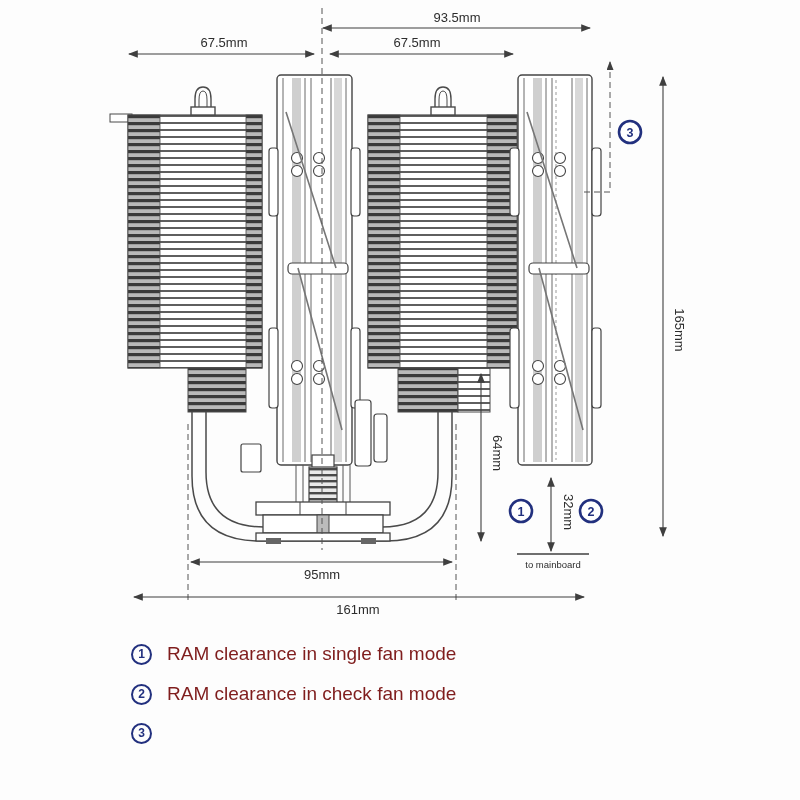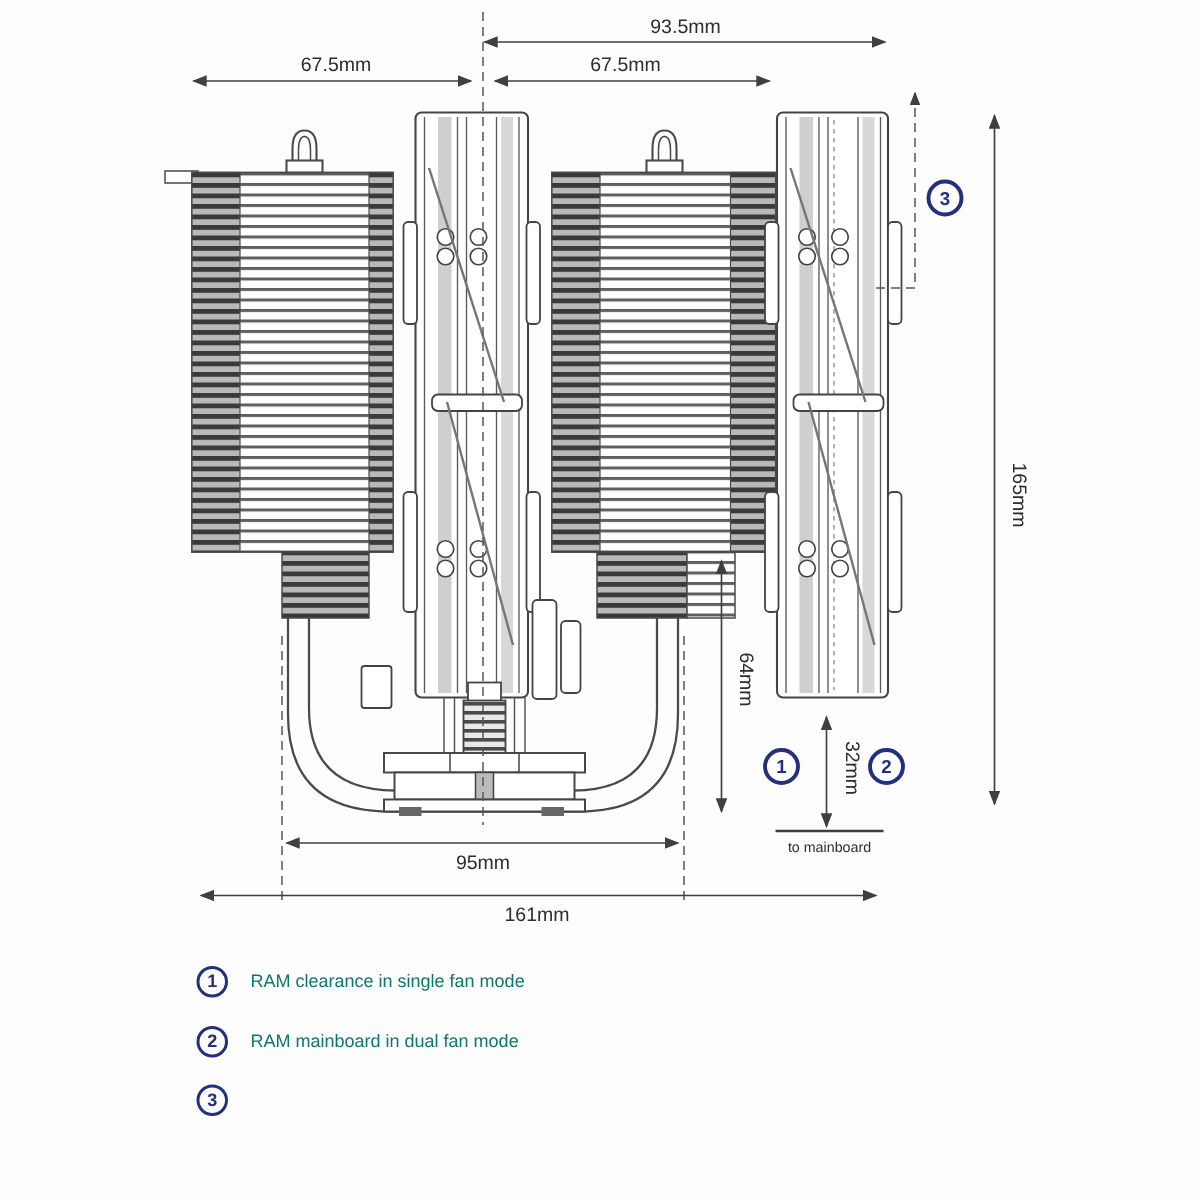--- a/index.html
+++ b/index.html
@@ -47,23 +47,23 @@
     width:17px;height:17px;
     border:2.6px solid #22307e;
     border-radius:50%;
     color:#22307e;
     font-size:12px;font-weight:bold;
     text-align:center;
     line-height:17px;
   }
   .legend-text{
     margin-left:15px;
-    font-size:12px;
+    font-size:19px;
     line-height:16.5px;
-    color:#0f766e;
+    color:#7f1d1d;
     padding-top:2px;
   }
   .legend-item.i3 .legend-text{width:285px;}
 </style>
 </head>
 <body>
 
 <svg id="diagram-svg" width="800" height="632" viewBox="0 0 800 632" xmlns="http://www.w3.org/2000/svg">
   <defs>
     <pattern id="finP" width="8" height="7" patternUnits="userSpaceOnUse" patternTransform="translate(0,3)">
@@ -250,18 +250,18 @@
   </g>
 </svg>
 
 <div class="legend">
   <div class="legend-item i1">
     <div class="legend-circle">1</div>
     <div class="legend-text">RAM clearance in single fan mode</div>
   </div>
   <div class="legend-item i2">
     <div class="legend-circle">2</div>
-    <div class="legend-text">RAM mainboard in dual fan mode</div>
+    <div class="legend-text">RAM clearance in check fan mode</div>
   </div>
   <div class="legend-item i3">
     <div class="legend-circle">3</div>
   </div>
 </div>
 
 </body></html>

